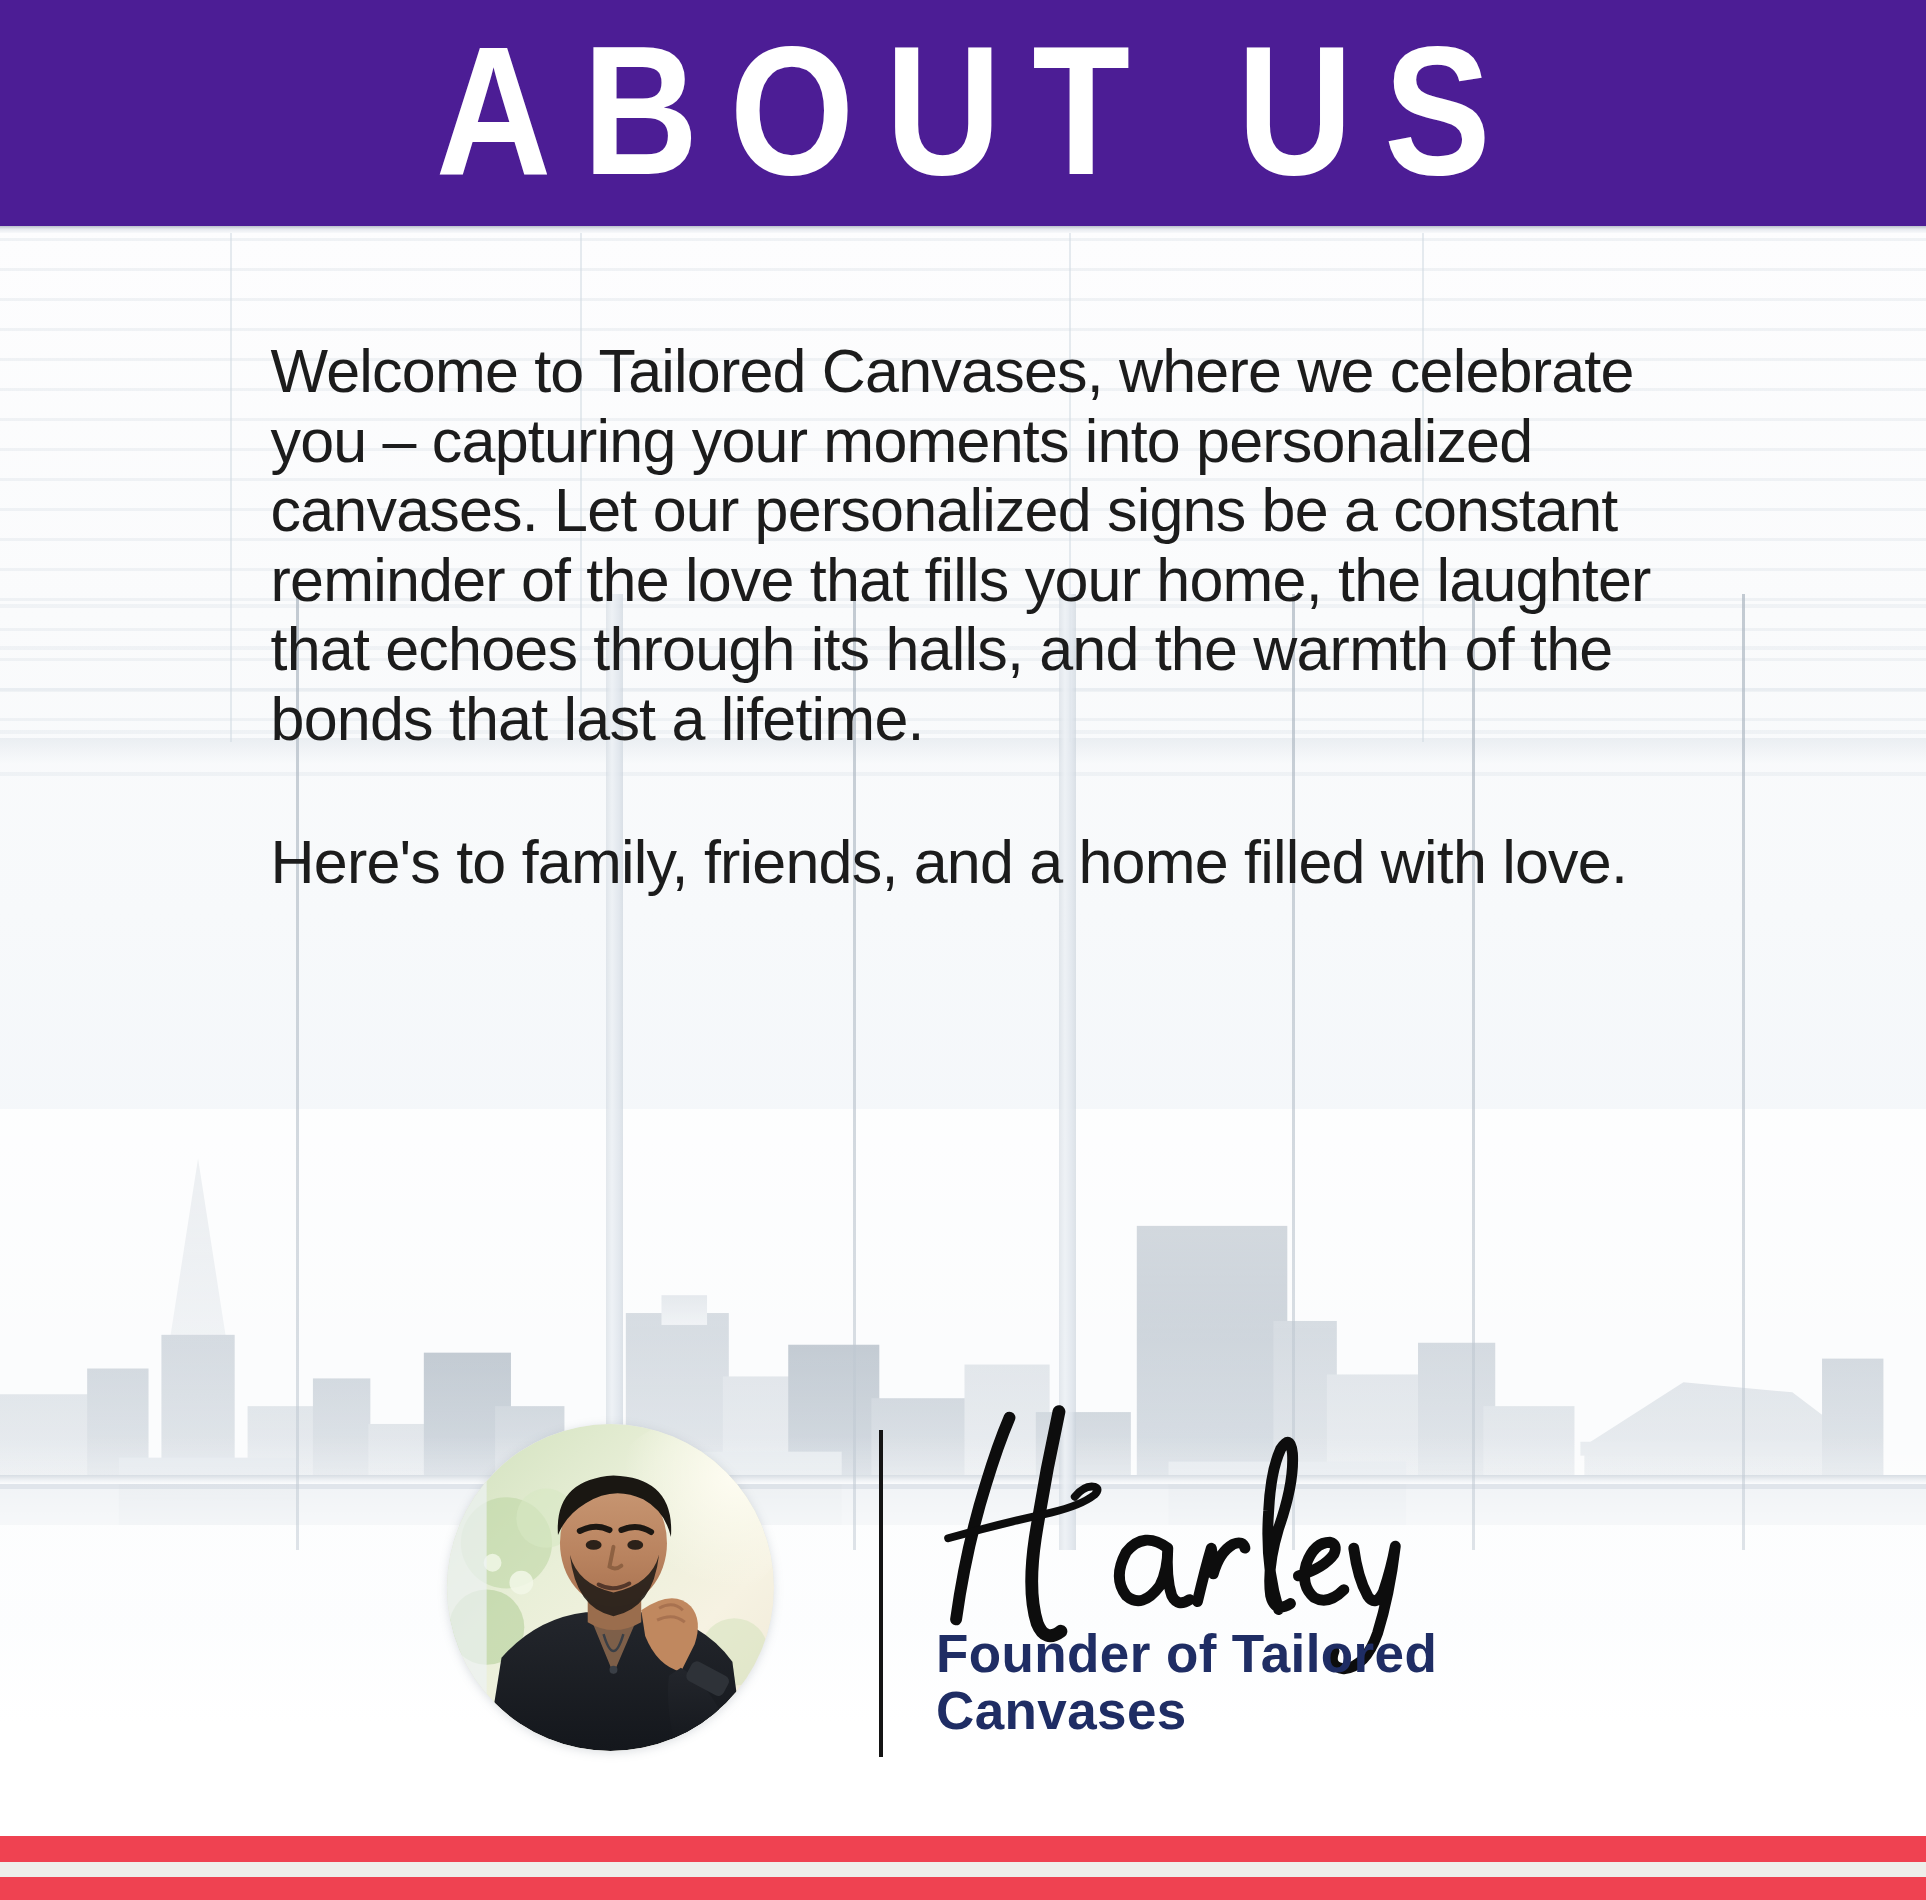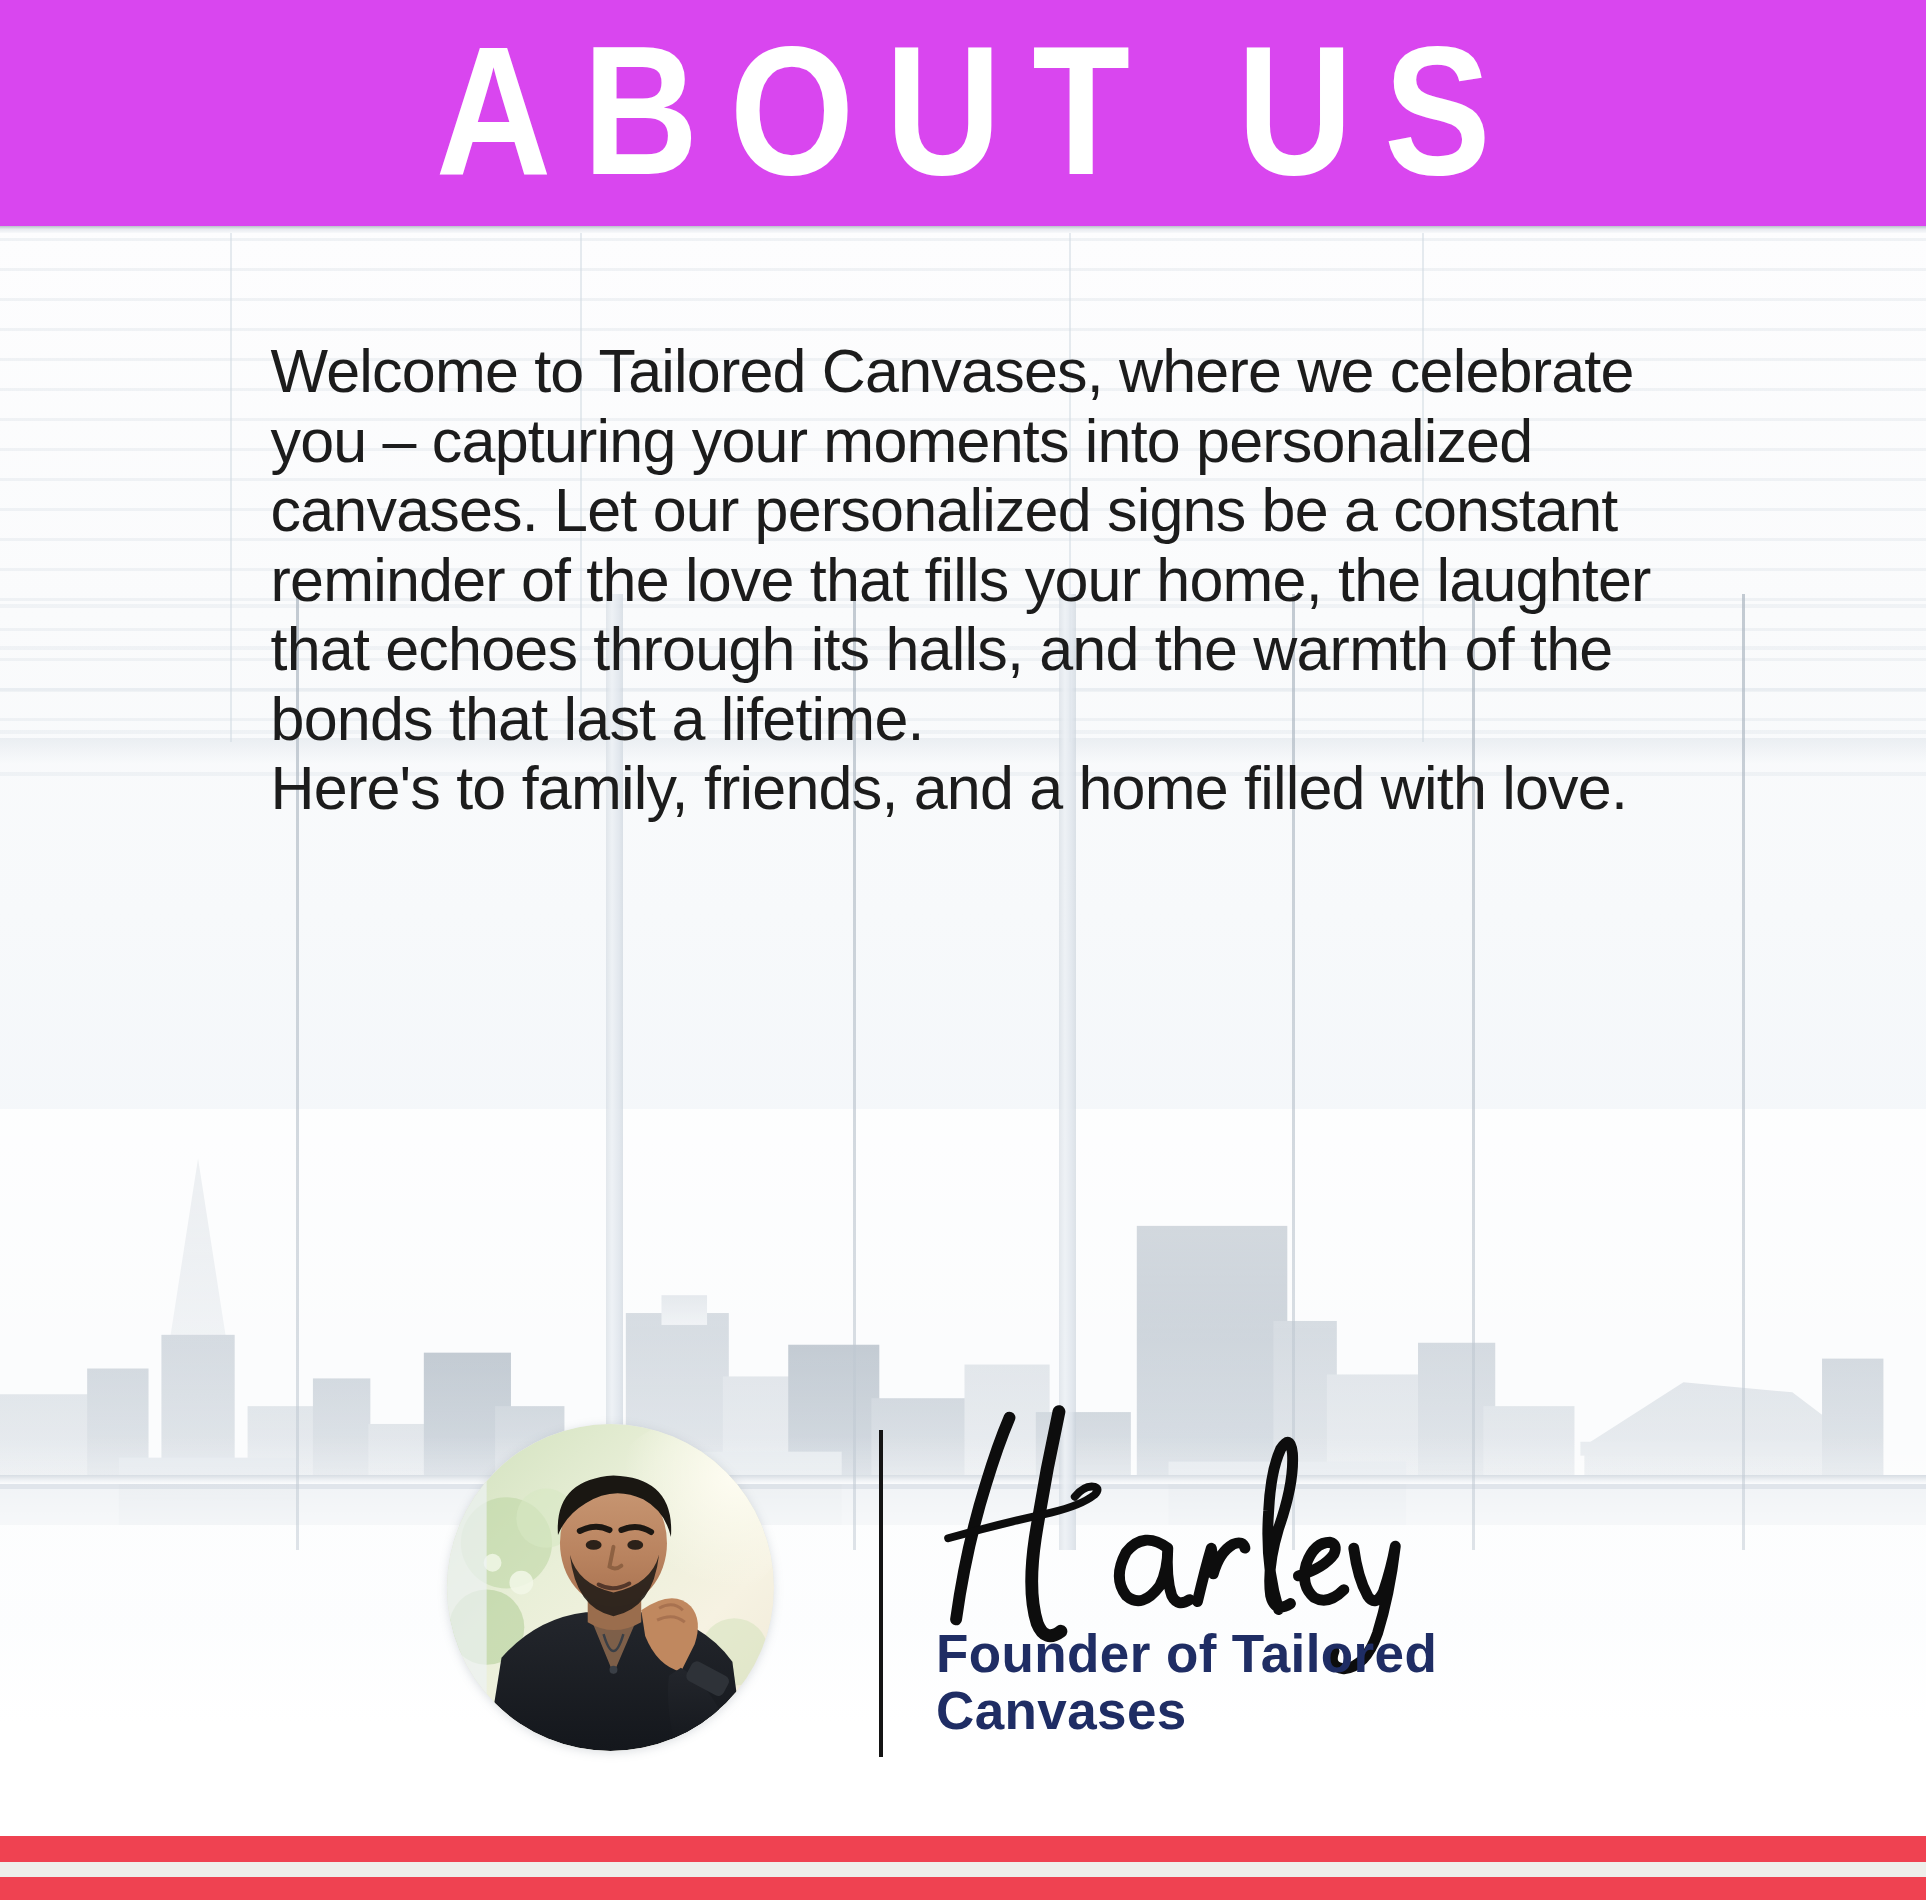--- a/index.html
+++ b/index.html
@@ -131,21 +131,21 @@
     width: 2px;
     background: rgba(210,218,226,0.55);
   }
 
   
   .header-bar {
     position: absolute;
     left: 0; top: 0;
     width: 100%;
     height: 226px;
-    background: #d946ef;
+    background: #4c1d95;
     z-index: 5;
     display: flex;
     align-items: center;
     justify-content: center;
   }
   .header-title {
     color: #ffffff;
     font-family: "Liberation Sans Narrow", "Liberation Sans", sans-serif;
     font-weight: bold;
     font-size: 174px;
@@ -177,20 +177,21 @@
     color: #1c1c1c;
     font-size: 61px;
     line-height: 1.14;
     font-weight: 400;
     letter-spacing: -0.8px;
   }
   .body-copy p {
     margin: 0;
   }
   .body-copy p.para-2 {
+    margin-top: 74px;
   }
 
   
   .sig-block {
     position: absolute;
     left: 0; right: 0;
     top: 1404px;
     height: 396px;
     z-index: 6;
     display: flex;

